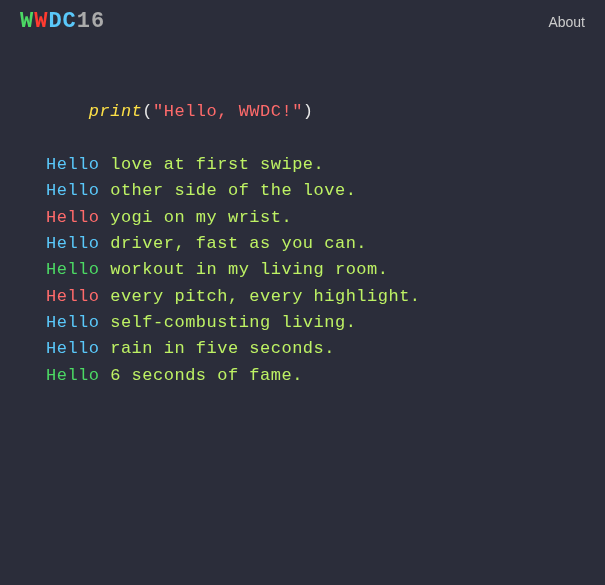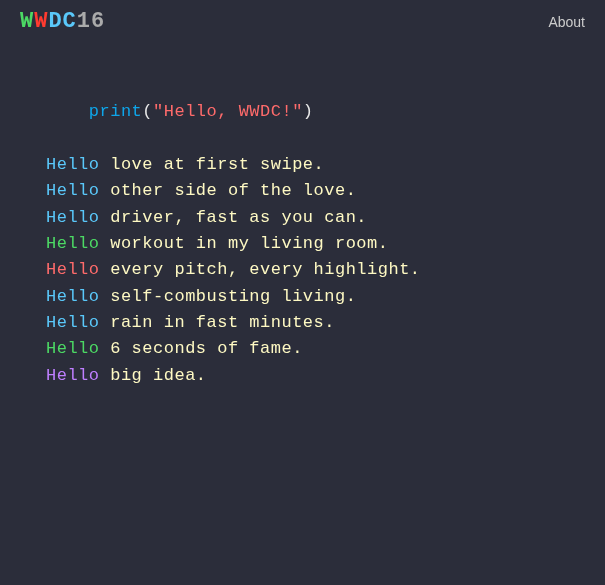--- a/index.html
+++ b/index.html
@@ -60,29 +60,29 @@
       padding: 30px 46px 20px 46px;
     }
 
     .code-line {
       font-size: 17px;
       line-height: 1.55;
       white-space: pre;
       letter-spacing: 0.5px;
     }
 
-    .print-keyword { color: #0ea5e9; }
+    .print-keyword { color: #fde047; font-style: italic; }
     .print-paren   { color: #e8e8e8; }
     .print-string  { color: #ff6b6b; }
 
     .hello-teal    { color: #5ac8fa; }
     .hello-green   { color: #4cd964; }
     .hello-red     { color: #ff6b6b; }
     .hello-purple  { color: #bf7fff; }
-    .text-light    { color: #fef9c3; }
+    .text-light    { color: #bef264; }
   </style>
 </head>
 <body>
 
 <header>
   <div class="logo">
     <span class="logo-w1">W</span>
       <span class="logo-w2">W</span>
       <span class="logo-d">D</span>
       <span class="logo-c">C</span>
@@ -93,21 +93,21 @@
   <button class="about-btn">About</button>
 </header>
 
 <main>
   <div class="code-line">
     <span class="print-keyword">print</span><span class="print-paren">(</span><span class="print-string">"Hello, WWDC!"</span><span class="print-paren">)</span>
   </div>
   <div id="hello-lines">
       <div class="code-line"><span class="hello-teal">Hello</span><span class="text-light"> love at first swipe.</span></div>
       <div class="code-line"><span class="hello-teal">Hello</span><span class="text-light"> other side of the love.</span></div>
+      <div class="code-line"><span class="hello-red">Hello</span><span class="text-light"> yogi on my wrist.</span></div>
       <div class="code-line"><span class="hello-teal">Hello</span><span class="text-light"> driver, fast as you can.</span></div>
       <div class="code-line"><span class="hello-green">Hello</span><span class="text-light"> workout in my living room.</span></div>
       <div class="code-line"><span class="hello-red">Hello</span><span class="text-light"> every pitch, every highlight.</span></div>
       <div class="code-line"><span class="hello-teal">Hello</span><span class="text-light"> self-combusting living.</span></div>
-      <div class="code-line"><span class="hello-teal">Hello</span><span class="text-light"> rain in fast minutes.</span></div>
+      <div class="code-line"><span class="hello-teal">Hello</span><span class="text-light"> rain in five seconds.</span></div>
       <div class="code-line"><span class="hello-green">Hello</span><span class="text-light"> 6 seconds of fame.</span></div>
-      <div class="code-line"><span class="hello-purple">Hello</span><span class="text-light"> big idea.</span></div>
     </div>
 </main>
 
 </body></html>

